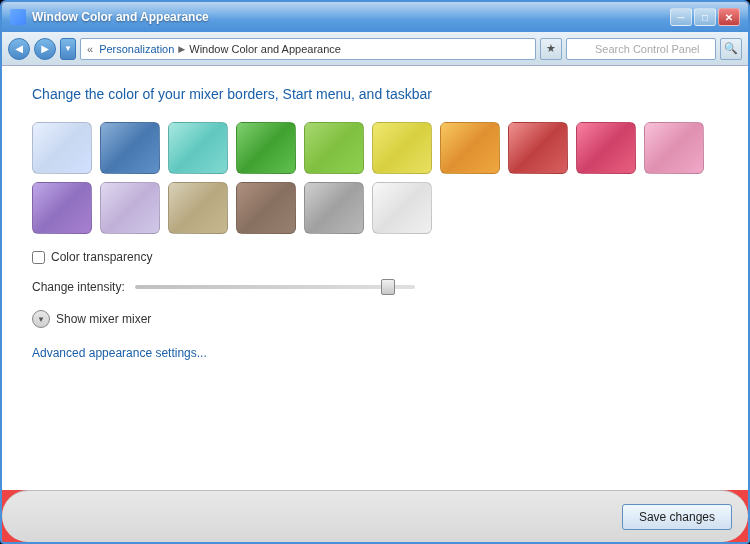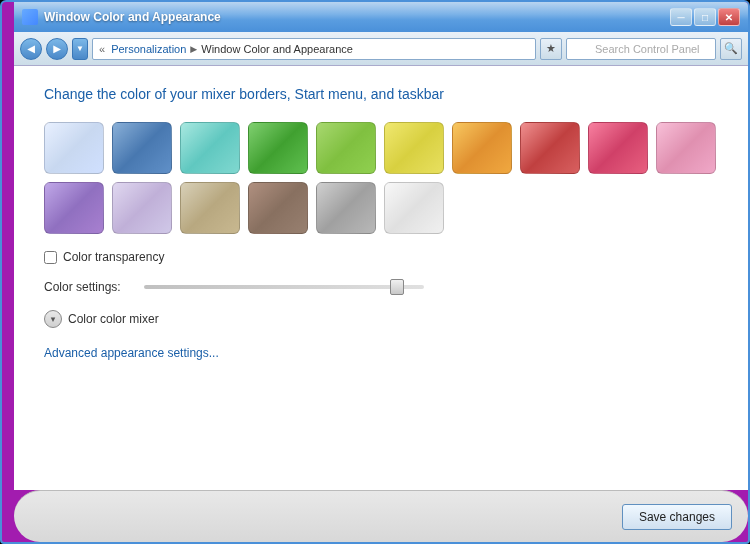--- a/index.html
+++ b/index.html
@@ -3,26 +3,25 @@
   <meta charset="utf-8">
   <style>
     * { box-sizing: border-box; margin: 0; padding: 0; }
     body { font-family: 'Segoe UI', Tahoma, sans-serif; font-size: 12px; background: #000; }
 
     .window {
       width: 750px;
       height: 544px;
       border: 2px solid #4a90d9;
       border-radius: 6px 6px 4px 4px;
-      background: #a21caf;
+      background: #ef4444;
       display: flex;
       flex-direction: column;
       box-shadow: 0 0 15px rgba(0,0,0,0.5);
       overflow: hidden;
-      padding-left: 12px;
     }
 
     
     .title-bar {
       background: linear-gradient(to bottom, #b8d4f0 0%, #7db3e8 40%, #5a9de0 60%, #4a90d9 100%);
       height: 30px;
       display: flex;
       align-items: center;
       padding: 0 8px;
       justify-content: space-between;
@@ -364,30 +363,30 @@
     
 
     
     <div class="checkbox-row">
       <input type="checkbox" id="transparencyCheck" style="">
       <label class="checkbox-label" for="transparencyCheck">Color transparency</label>
     </div>
 
     
     <div class="slider-row">
-      <span class="slider-label">Color settings:</span>
+      <span class="slider-label">Change intensity:</span>
       <div class="slider-track">
         <div class="slider-thumb"></div>
       </div>
     </div>
 
     
     <div class="show-mixer-row">
       <div class="chevron-icon">▾</div>
-      <span class="show-mixer-label">Color color mixer</span>
+      <span class="show-mixer-label">Show mixer mixer</span>
     </div>
 
     
     <a class="advanced-link" href="#">Advanced appearance settings...</a>
 
   </div>
 
   <div class="footer">
     <button class="footer-btn primary">Save changes</button>
   </div>

